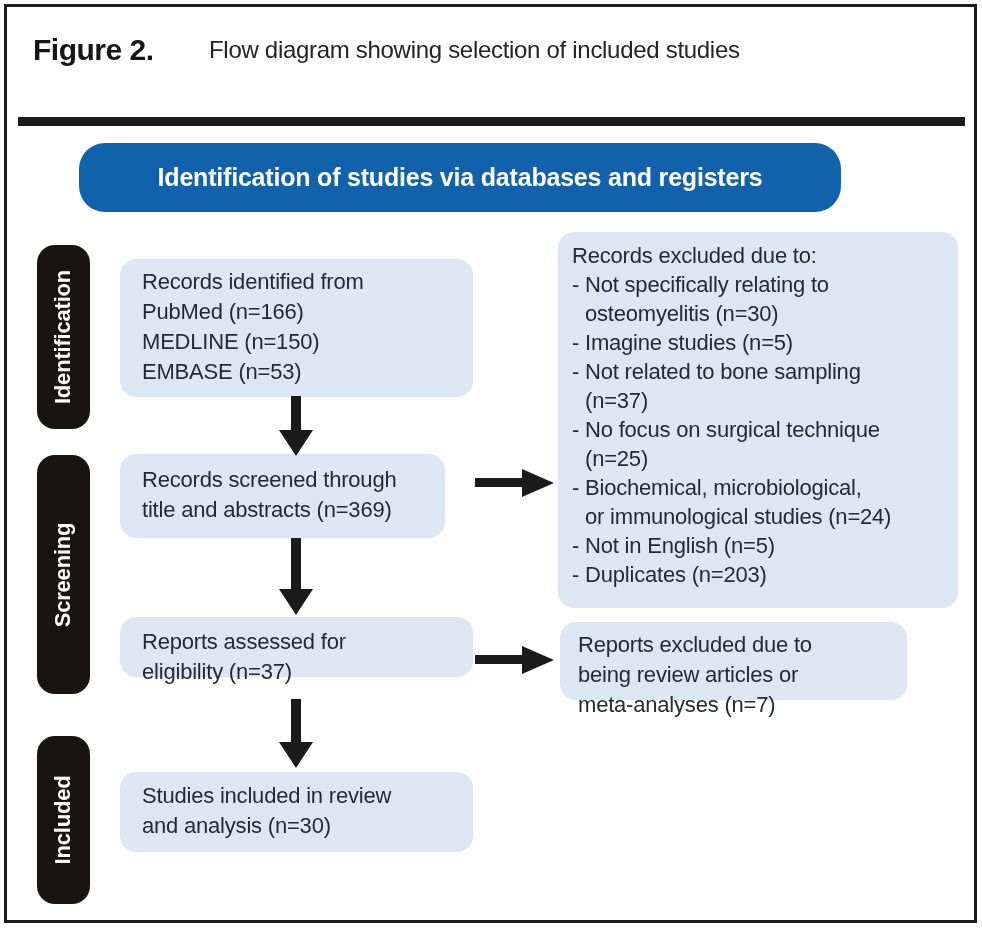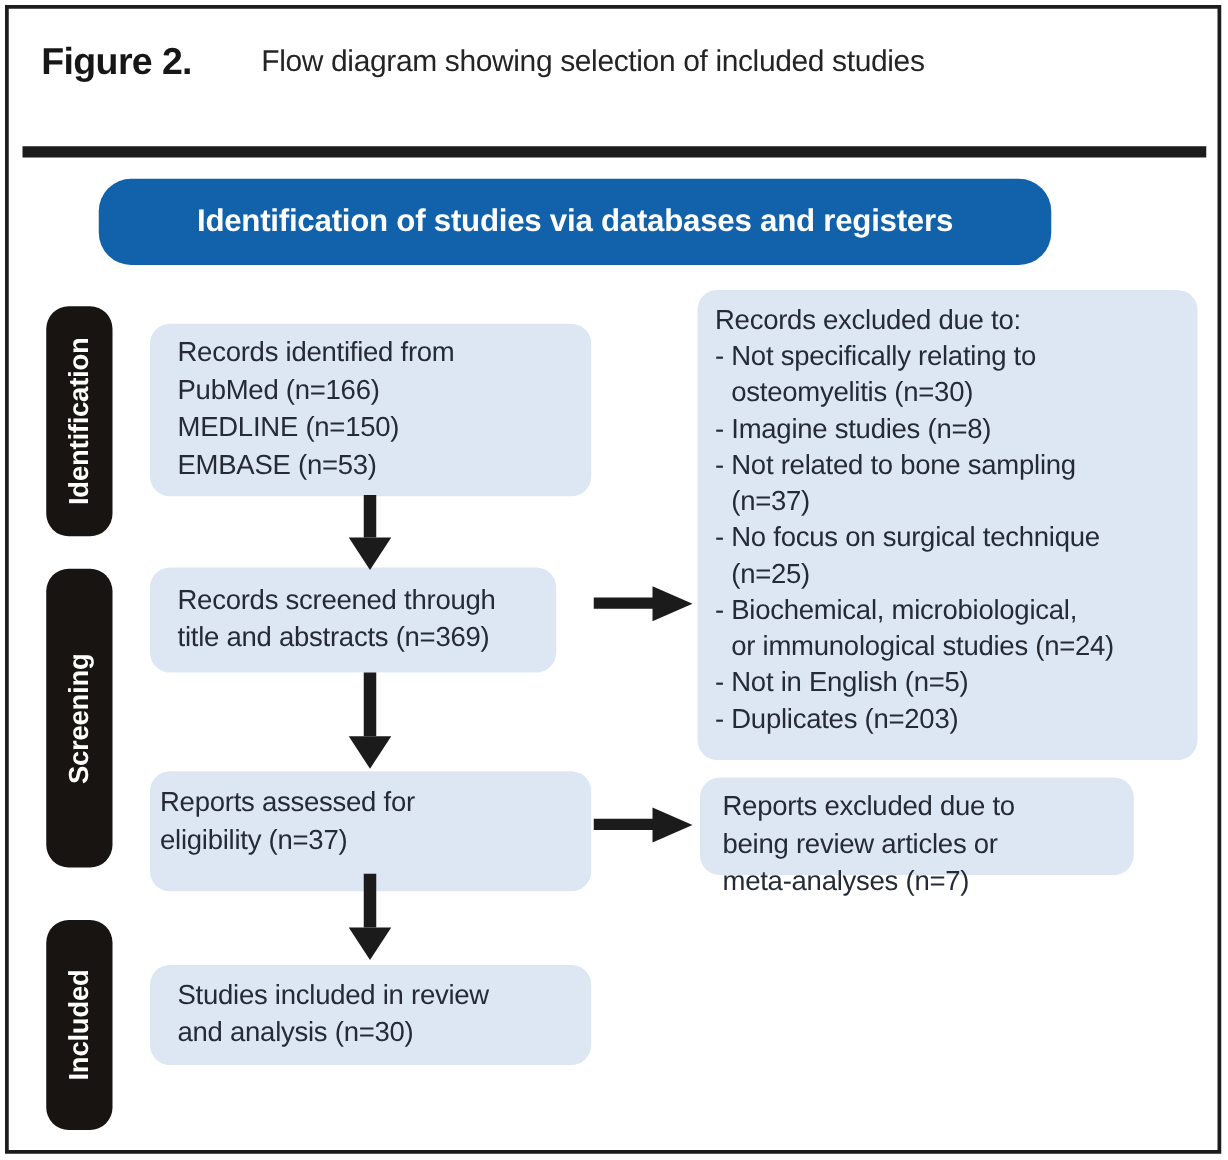--- a/index.html
+++ b/index.html
@@ -90,21 +90,21 @@
     border-radius: 16px;
     color: #242b35;
     font-size: 22px;
     line-height: 30px;
     letter-spacing: -0.2px;
   }
   .fbox .pre { white-space: pre; display: block; }
 
   .box-records-identified { left: 120px; top: 259px; width: 353px; height: 138px; padding: 8px 22px; }
   .box-records-screened   { left: 120px; top: 454px; width: 325px; height: 84px;  padding: 11px 22px; }
-  .box-reports-assessed   { left: 120px; top: 617px; width: 353px; height: 96px;  padding: 10px 8px; }
+  .box-reports-assessed   { left: 120px; top: 617px; width: 353px; height: 60px;  padding: 10px 22px; }
   .box-studies-included   { left: 120px; top: 772px; width: 353px; height: 80px;  padding: 9px 22px; }
 
   .box-records-excluded {
     left: 558px; top: 232px; width: 400px; height: 376px;
     padding: 9px 14px;
     line-height: 29px;
   }
   .box-reports-excluded { left: 560px; top: 622px; width: 347px; height: 78px; padding: 8px 18px; }
 
   .bullet { display: flex; }
@@ -188,21 +188,21 @@
 
   <div class="fbox box-records-excluded">
     <div>Records excluded due to:</div>
     <div class="bullet">
       <span class="dash">-</span>
       <span class="btxt">Not specifically relating to
 osteomyelitis (n=30)</span>
     </div>
     <div class="bullet">
       <span class="dash">-</span>
-      <span class="btxt">Imagine studies (n=8)</span>
+      <span class="btxt">Imagine studies (n=5)</span>
     </div>
     <div class="bullet">
       <span class="dash">-</span>
       <span class="btxt">Not related to bone sampling
 (n=37)</span>
     </div>
     <div class="bullet">
       <span class="dash">-</span>
       <span class="btxt">No focus on surgical technique
 (n=25)</span>

